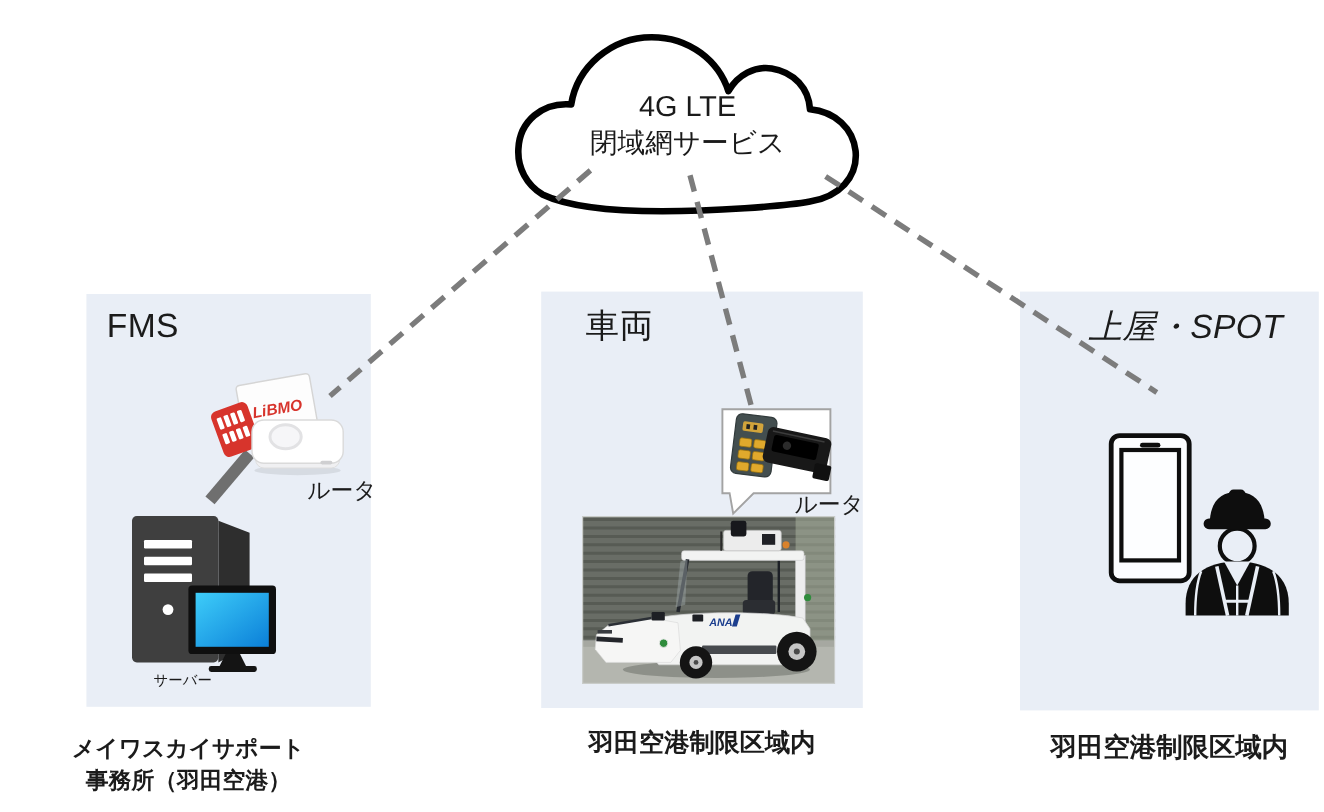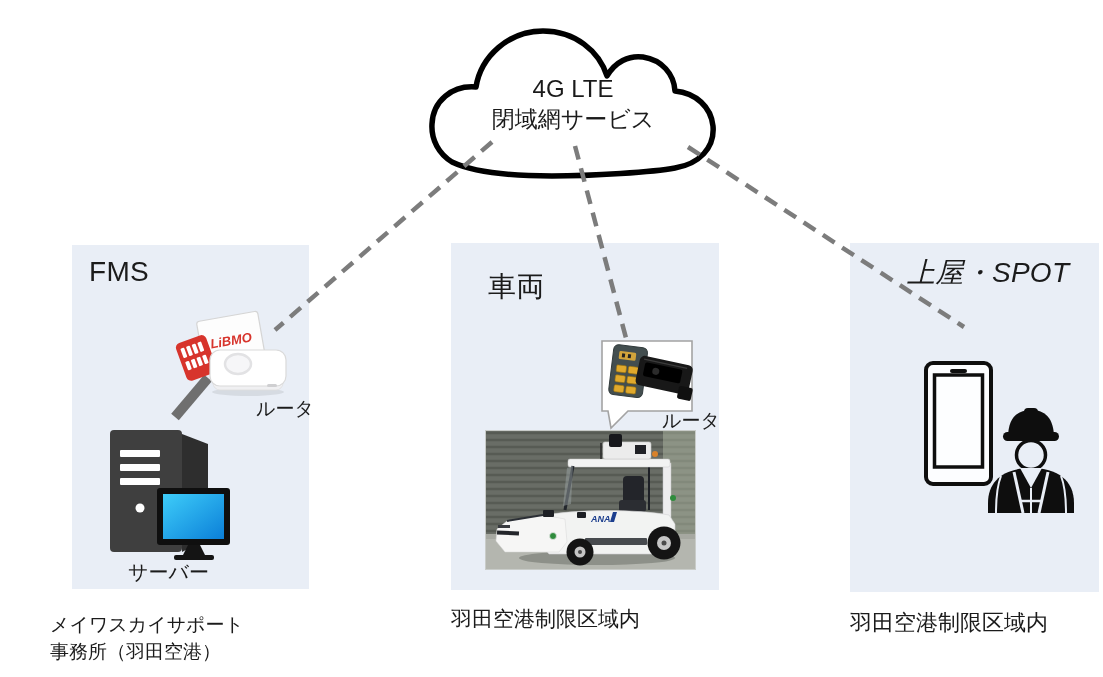--- a/index.html
+++ b/index.html
@@ -9,27 +9,27 @@
   }
   .zone{position:absolute;background:var(--box-bg,#e9eef6);z-index:1;}
   #zone-fms{left:40px;top:245px;width:237px;height:344px;}
   #zone-vehicle{left:419px;top:243px;width:268px;height:347px;}
   #zone-spot{left:818px;top:243px;width:249px;height:349px;}
   .overlay{position:absolute;left:0;top:0;z-index:2;pointer-events:none;}
   .icon-svg{position:absolute;z-index:3;}
   .lbl{position:absolute;z-index:4;white-space:nowrap;}
   .zone-title{font-size:28px;letter-spacing:.3px;}
   #fms-title{left:57px;top:256px;}
-  #vehicle-title{left:456px;top:268px;}
+  #vehicle-title{left:456px;top:253px;}
   #spot-title{left:875px;top:254px;font-style:italic;}
   .device-label{font-size:19px;}
   #fms-router-label{left:224px;top:396px;}
   #vehicle-router-label{left:630px;top:408px;}
-  #server-label{left:96px;top:559px;font-size:20px;}
-  .caption{position:absolute;z-index:4;}
+  #server-label{left:96px;top:559px;font-size:12px;}
+  .caption{position:absolute;z-index:4;text-align:center;font-weight:bold;}
   #fms-caption{left:18px;top:611px;width:214px;font-size:19px;line-height:27px;}
   #vehicle-caption{left:419px;top:605px;width:268px;font-size:21px;}
   #spot-caption{left:818px;top:608px;width:249px;font-size:22px;}
   .cloud-text{font-size:24px;fill:#1a1a1a;}
   .cloud-text2{font-size:23px;fill:#1a1a1a;}
 </style>
 </head>
 <body>
 
 <div class="stage">

